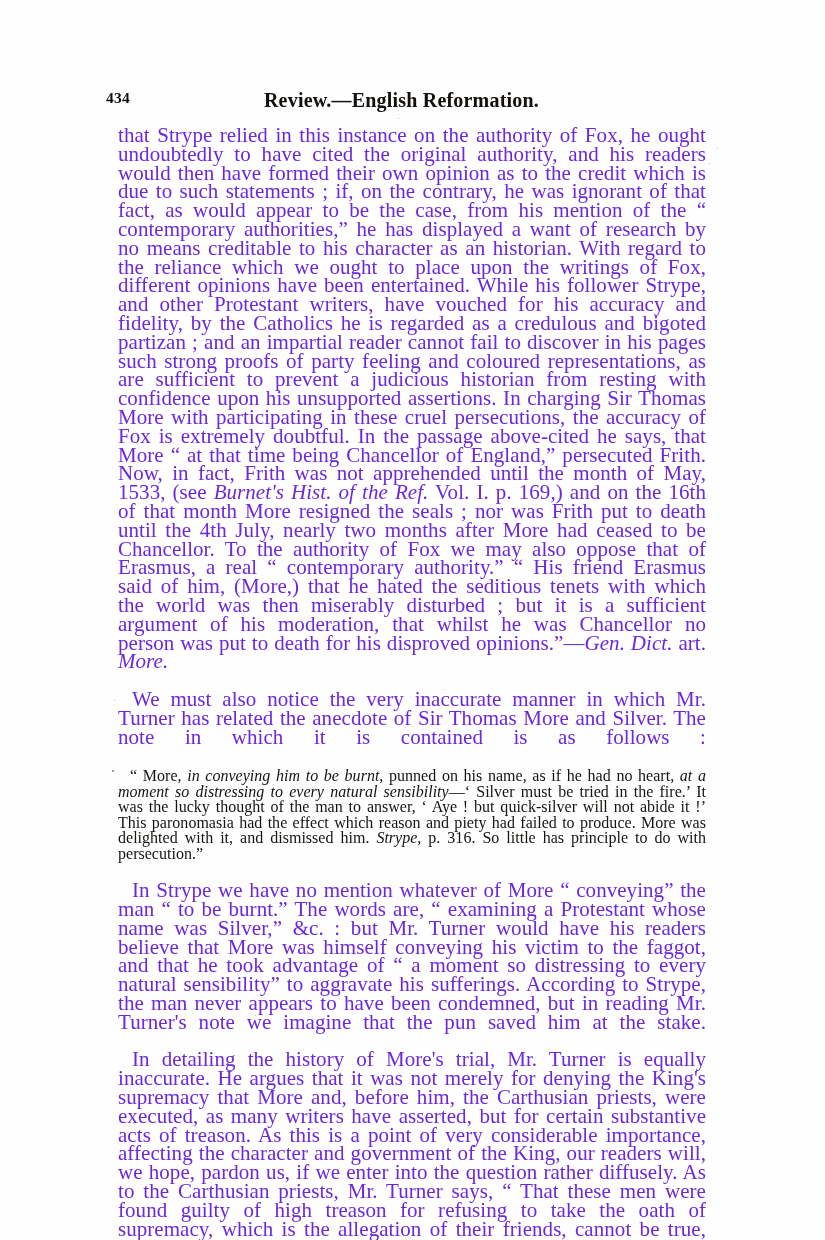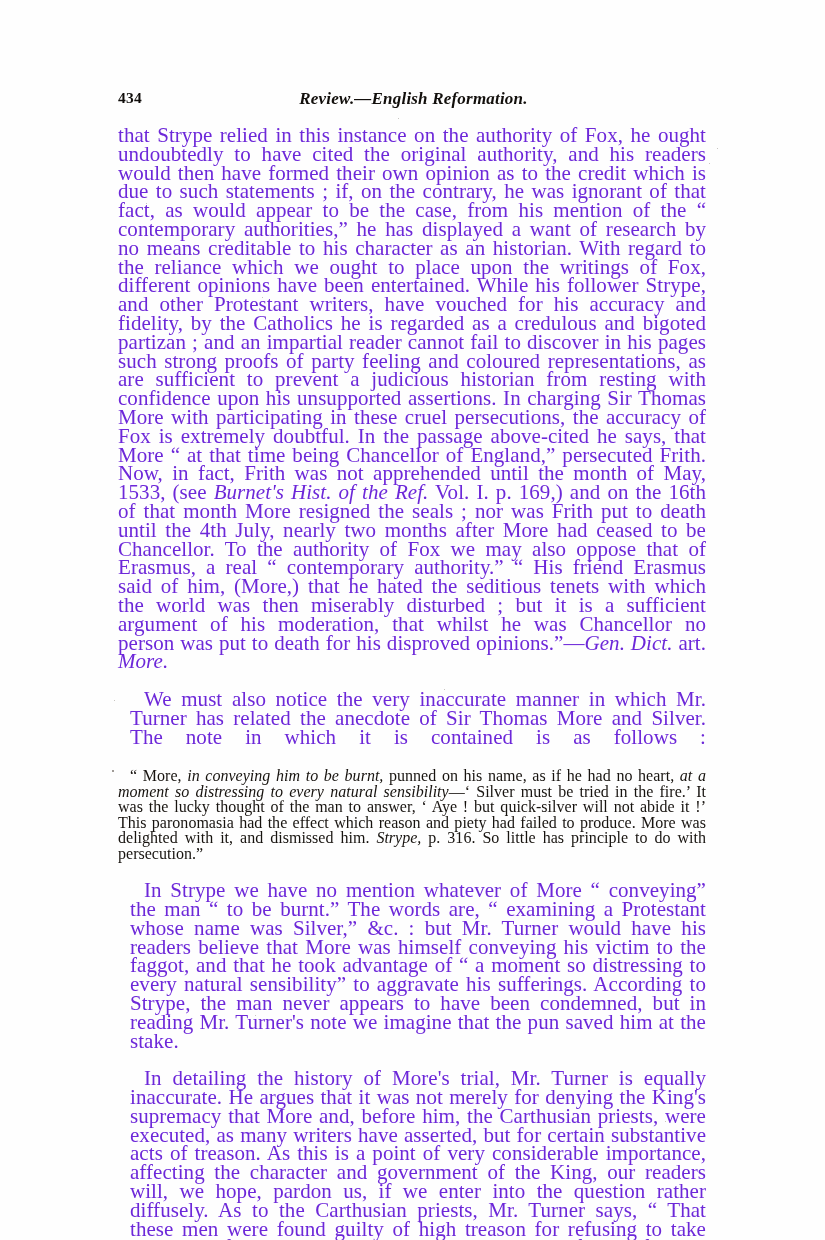--- a/index.html
+++ b/index.html
@@ -15,42 +15,41 @@
     background: #fefefe;
     overflow: hidden;
     font-family: "Liberation Serif", "DejaVu Serif", serif;
     color: #16120f;
     -webkit-font-smoothing: none;
   }
 
   
   .running-head {
     position: absolute;
-    left: 118px;
+    left: 106px;
     top: 89px;
     width: 587px;
     height: 22px;
   }
   .folio {
     position: absolute;
     left: 0;
     top: 0;
     font-size: 15.5px;
     font-weight: bold;
     letter-spacing: 0.3px;
     color: #100d0b;
   }
   .head-title {
     position: absolute;
     left: 0;
     top: 0;
     width: 587px;
     text-align: center;
-    font-size: 17px;
-    font-style: italic;
+    font-size: 20px;
     font-weight: bold;
     letter-spacing: 0.2px;
     color: #120f0c;
     transform: translateX(2px);
   }
 
   
   .textblock {
     position: absolute;
     left: 118px;
@@ -62,21 +61,21 @@
     margin: 0;
     font-size: 21px;
     line-height: 18.8px;
     text-align: justify;
     text-justify: inter-word;
     letter-spacing: 0.05px;
     word-spacing: 0.6px;
     color: #6d28d9;
     hyphens: none;
   }
-  p.body.indent { text-indent: 14px; margin-left: 12px; }
+  p.body.indent { text-indent: 14px; }
   p.body.noindent { text-indent: 0; }
 
   
   p.body:after {
     content: "";
     display: inline-block;
     width: 100%;
   }
 
   

